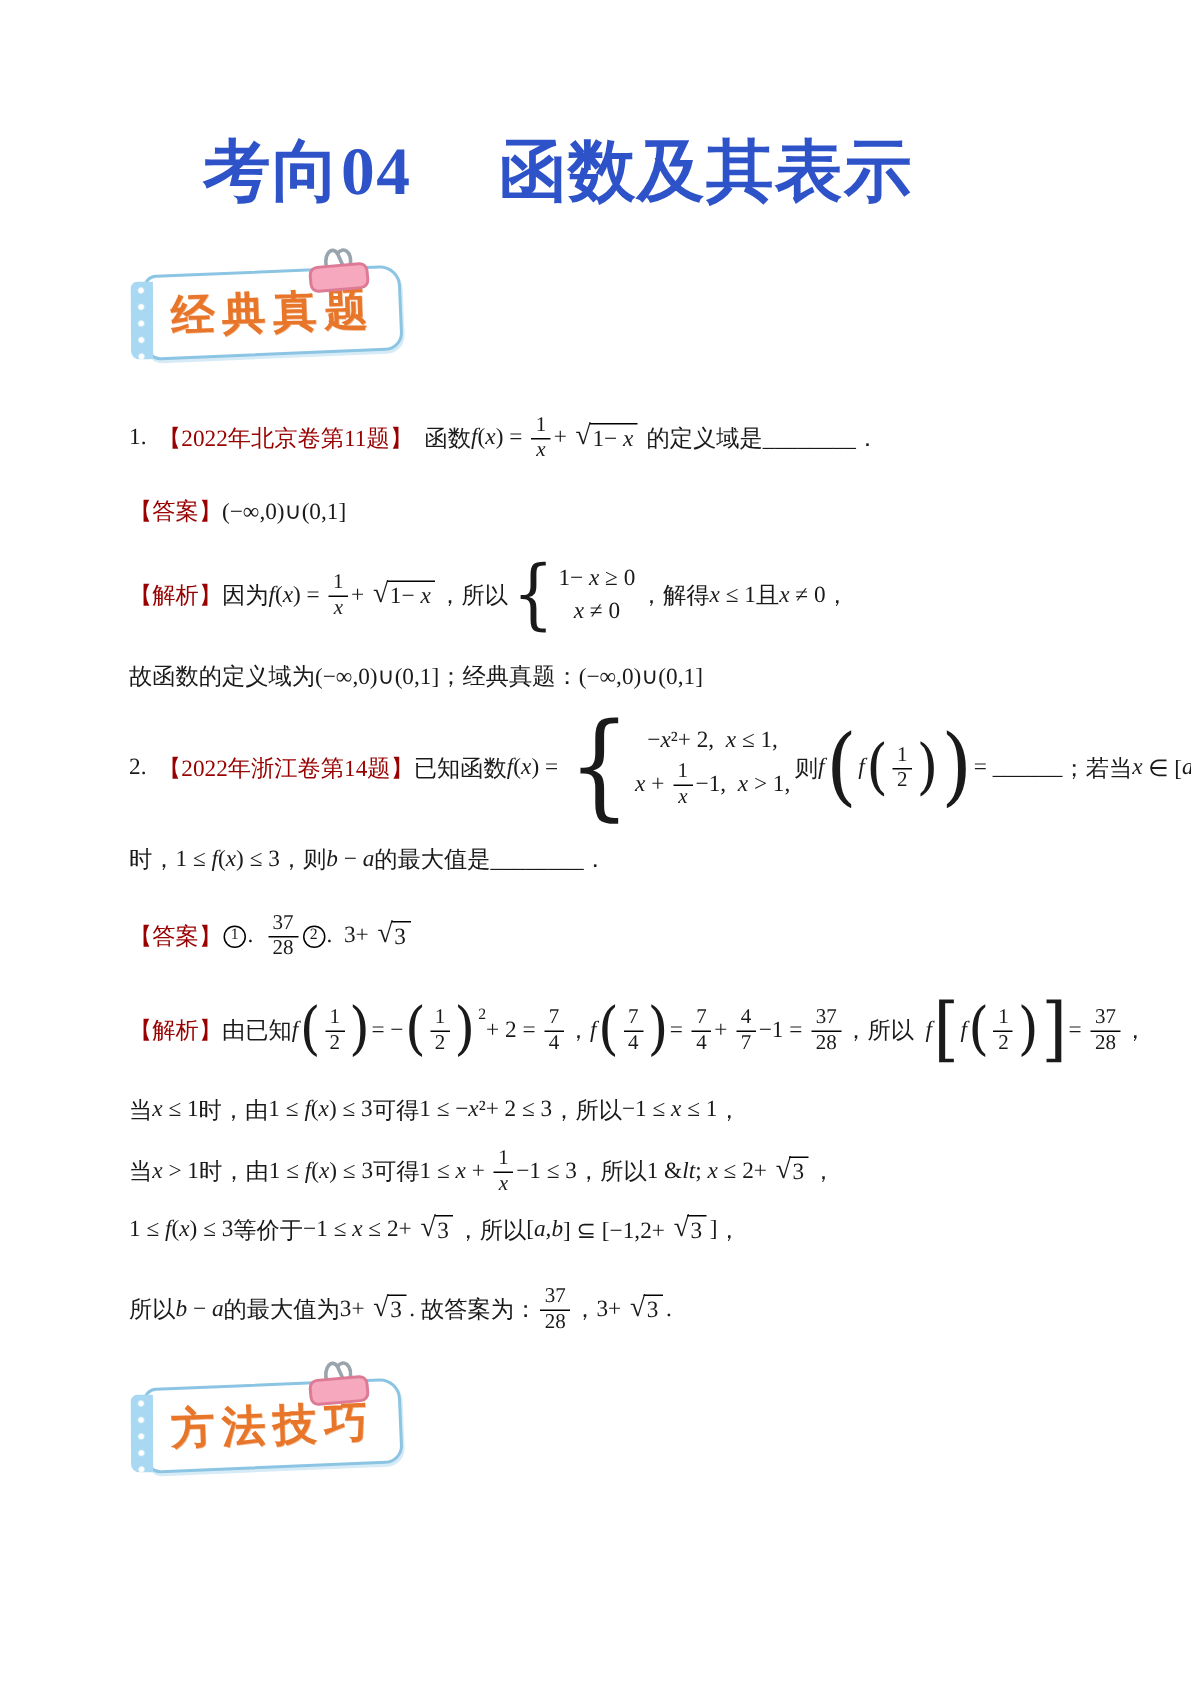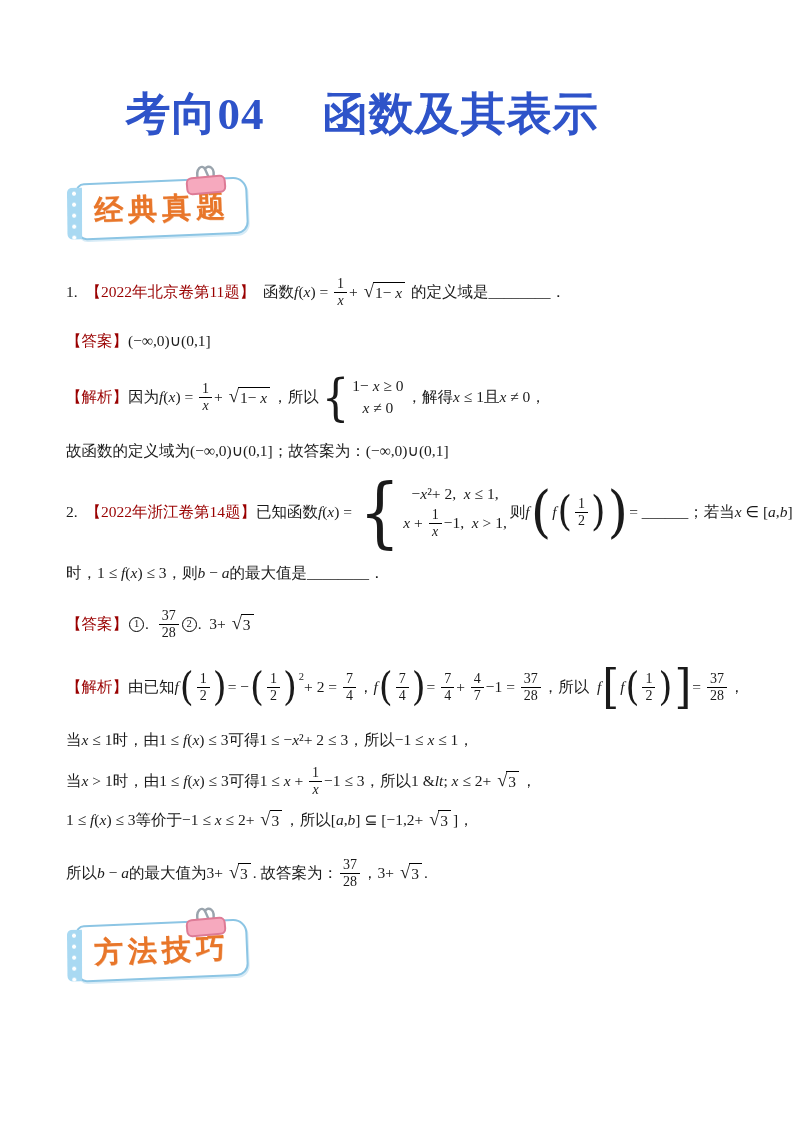--- a/index.html
+++ b/index.html
@@ -5,21 +5,21 @@
   * { box-sizing: border-box; }
   html, body { margin: 0; padding: 0; }
   body {
     width: 794px; height: 1123px;
     background: #ffffff;
     font-family: "Liberation Serif", serif;
     color: #1a1a1a;
     position: relative;
     overflow: hidden;
   }
-  .page { position: absolute; inset: 0; }
+  .page { position: absolute; inset: 0; margin-left: 20px; }
 
   
   .title {
     position: absolute; top: 84px; left: 0; right: 70px;
     margin: 0; text-align: center;
     color: var(--title-blue, #2e53c9);
     font-size: 45px; font-weight: bold;
     font-family: "Liberation Serif", serif;
     letter-spacing: 1px;
     white-space: pre;
@@ -104,21 +104,21 @@
         <path d="M18 18 C15 6 22 2 25 7 L29 16" fill="none" stroke="#9aa4ad" stroke-width="2.4" stroke-linecap="round"></path>
         <path d="M33 17 C36 5 28 2 25 7" fill="none" stroke="#9aa4ad" stroke-width="2.4" stroke-linecap="round"></path>
         <rect x="7" y="15" width="38" height="16" rx="5" fill="#f6a9be" stroke="#dd7b96" stroke-width="2" transform="rotate(-5 26 23)"></rect>
       </svg>
     </div>
   </section>
 
   <div class="mline" style="top:270px;height:44px"><span class="mtx">1.  </span><span class="mtx mrd">【2022年北京卷第11题】</span><span class="mtx">  函数</span><span class="mm"><i>f</i>(<i>x</i>) = </span><span class="frac"><span class="fn">1</span><span class="fd"><i>x</i></span></span><span class="mm">+ </span><span class="sqrt"><span class="sqs">√</span><span class="sqb">1− <i>x</i></span></span><span class="mtx"> 的定义域是________．</span></div>
   <div class="mline" style="top:326px;height:30px"><span class="mtx mrd">【答案】</span><span class="mm">(−∞,0)∪(0,1]</span></div>
   <div class="mline" style="top:369px;height:56px"><span class="mtx mrd">【解析】</span><span class="mtx">因为</span><span class="mm"><i>f</i>(<i>x</i>) = </span><span class="frac"><span class="fn">1</span><span class="fd"><i>x</i></span></span><span class="mm">+ </span><span class="sqrt"><span class="sqs">√</span><span class="sqb">1− <i>x</i></span></span><span class="mtx">，所以</span><span class="cases"><span class="cbrace" style="font-size: 280%;">{</span><span class="crows"><span class="crow"><span class="mm">1− <i>x</i> ≥ 0</span></span><span class="crow"><span class="mm"><i>x</i> ≠ 0</span></span></span></span><span class="mtx">，解得</span><span class="mm"><i>x</i> ≤ 1</span><span class="mtx">且</span><span class="mm"><i>x</i> ≠ 0</span><span class="mtx">，</span></div>
-  <div class="mline" style="top:436px;height:30px"><span class="mtx">故函数的定义域为</span><span class="mm">(−∞,0)∪(0,1]</span><span class="mtx">；故答案为：</span><span class="mm">(−∞,0)∪(0,1]</span></div>
+  <div class="mline" style="top:436px;height:30px"><span class="mtx">故函数的定义域为</span><span class="mm">(−∞,0)∪(0,1]</span><span class="mtx">；经典真题：</span><span class="mm">(−∞,0)∪(0,1]</span></div>
 
   <div class="mline" style="top:466px;height:92px"><span class="mtx">2.  </span><span class="mtx mrd">【2022年浙江卷第14题】</span><span class="mtx">已知函数</span><span class="mm"><i>f</i>(<i>x</i>) = </span><span class="cases"><span class="cbrace" style="font-size: 420%;">{</span><span class="crows"><span class="crow"><span class="mm">−<i>x</i>²+ 2,  <i>x</i> ≤ 1,</span></span><span class="crow"><span class="mm"><i>x</i> + </span><span class="frac"><span class="fn">1</span><span class="fd"><i>x</i></span></span><span class="mm">−1,  <i>x</i> &gt; 1,</span></span></span></span><span class="mtx">则</span><span class="mm"><i>f</i></span><span class="mbig" style="font-size: 340%;">(</span><span class="mm"><i>f</i></span><span class="mbig" style="font-size: 240%;">(</span><span class="frac"><span class="fn">1</span><span class="fd">2</span></span><span class="mbig" style="font-size: 240%;">)</span><span class="mbig" style="font-size: 340%;">)</span><span class="mm">= </span><span class="mtx">______</span><span class="mtx">；若当</span><span class="mm"><i>x</i> ∈ [<i>a</i>,<i>b</i>]</span></div>
   <div class="mline" style="top:558px;height:30px"><span class="mtx">时，</span><span class="mm">1 ≤ <i>f</i>(<i>x</i>) ≤ 3</span><span class="mtx">，则</span><span class="mm"><i>b</i> − <i>a</i></span><span class="mtx">的最大值是________．</span></div>
   <div class="mline" style="top:600px;height:48px"><span class="mtx mrd">【答案】</span><span class="mtx">      </span><span class="circ">1</span><span class="mtx">.  </span><span class="frac"><span class="fn">37</span><span class="fd">28</span></span><span class="mtx">      </span><span class="circ">2</span><span class="mtx">.  </span><span class="mm">3+ </span><span class="sqrt"><span class="sqs">√</span><span class="sqb">3</span></span></div>
   <div class="mline" style="top:661px;height:52px"><span class="mtx mrd">【解析】</span><span class="mtx">由已知</span><span class="mm"><i>f</i></span><span class="mbig" style="font-size: 230%;">(</span><span class="frac"><span class="fn">1</span><span class="fd">2</span></span><span class="mbig" style="font-size: 230%;">)</span><span class="mm">= −</span><span class="mbig" style="font-size: 230%;">(</span><span class="frac"><span class="fn">1</span><span class="fd">2</span></span><span class="mbig" style="font-size: 230%;">)</span><span class="msup">2</span><span class="mm">+ 2 = </span><span class="frac"><span class="fn">7</span><span class="fd">4</span></span><span class="mtx">，</span><span class="mm"><i>f</i></span><span class="mbig" style="font-size: 230%;">(</span><span class="frac"><span class="fn">7</span><span class="fd">4</span></span><span class="mbig" style="font-size: 230%;">)</span><span class="mm">= </span><span class="frac"><span class="fn">7</span><span class="fd">4</span></span><span class="mm">+ </span><span class="frac"><span class="fn">4</span><span class="fd">7</span></span><span class="mm">−1 = </span><span class="frac"><span class="fn">37</span><span class="fd">28</span></span><span class="mtx">，所以  </span><span class="mm"><i>f</i></span><span class="mbig" style="font-size: 280%;">[</span><span class="mm"><i>f</i></span><span class="mbig" style="font-size: 230%;">(</span><span class="frac"><span class="fn">1</span><span class="fd">2</span></span><span class="mbig" style="font-size: 230%;">)</span><span class="mbig" style="font-size: 280%;">]</span><span class="mm">= </span><span class="frac"><span class="fn">37</span><span class="fd">28</span></span><span class="mtx">，</span></div>
   <div class="mline" style="top:726px;height:28px"><span class="mtx">当</span><span class="mm"><i>x</i> ≤ 1</span><span class="mtx">时，由</span><span class="mm">1 ≤ <i>f</i>(<i>x</i>) ≤ 3</span><span class="mtx">可得</span><span class="mm">1 ≤ −<i>x</i>²+ 2 ≤ 3</span><span class="mtx">，所以</span><span class="mm">−1 ≤ <i>x</i> ≤ 1</span><span class="mtx">，</span></div>
   <div class="mline" style="top:758px;height:46px"><span class="mtx">当</span><span class="mm"><i>x</i> &gt; 1</span><span class="mtx">时，由</span><span class="mm">1 ≤ <i>f</i>(<i>x</i>) ≤ 3</span><span class="mtx">可得</span><span class="mm">1 ≤ <i>x</i> + </span><span class="frac"><span class="fn">1</span><span class="fd"><i>x</i></span></span><span class="mm">−1 ≤ 3</span><span class="mtx">，所以</span><span class="mm">1 &amp;<i>lt</i>; <i>x</i> ≤ 2+ </span><span class="sqrt"><span class="sqs">√</span><span class="sqb">3</span></span><span class="mtx">，</span></div>
   <div class="mline" style="top:803px;height:34px"><span class="mm">1 ≤ <i>f</i>(<i>x</i>) ≤ 3</span><span class="mtx">等价于</span><span class="mm">−1 ≤ <i>x</i> ≤ 2+ </span><span class="sqrt"><span class="sqs">√</span><span class="sqb">3</span></span><span class="mtx">，所以</span><span class="mm">[<i>a</i>,<i>b</i>] ⊆ [−1,2+ </span><span class="sqrt"><span class="sqs">√</span><span class="sqb">3</span></span><span class="mm">]</span><span class="mtx">，</span></div>
   <div class="mline" style="top:850px;height:46px"><span class="mtx">所以</span><span class="mm"><i>b</i> − <i>a</i></span><span class="mtx">的最大值为</span><span class="mm">3+ </span><span class="sqrt"><span class="sqs">√</span><span class="sqb">3</span></span><span class="mm">. </span><span class="mtx">故答案为：</span><span class="frac"><span class="fn">37</span><span class="fd">28</span></span><span class="mtx">，</span><span class="mm">3+ </span><span class="sqrt"><span class="sqs">√</span><span class="sqb">3</span></span><span class="mm">.</span></div>
 

